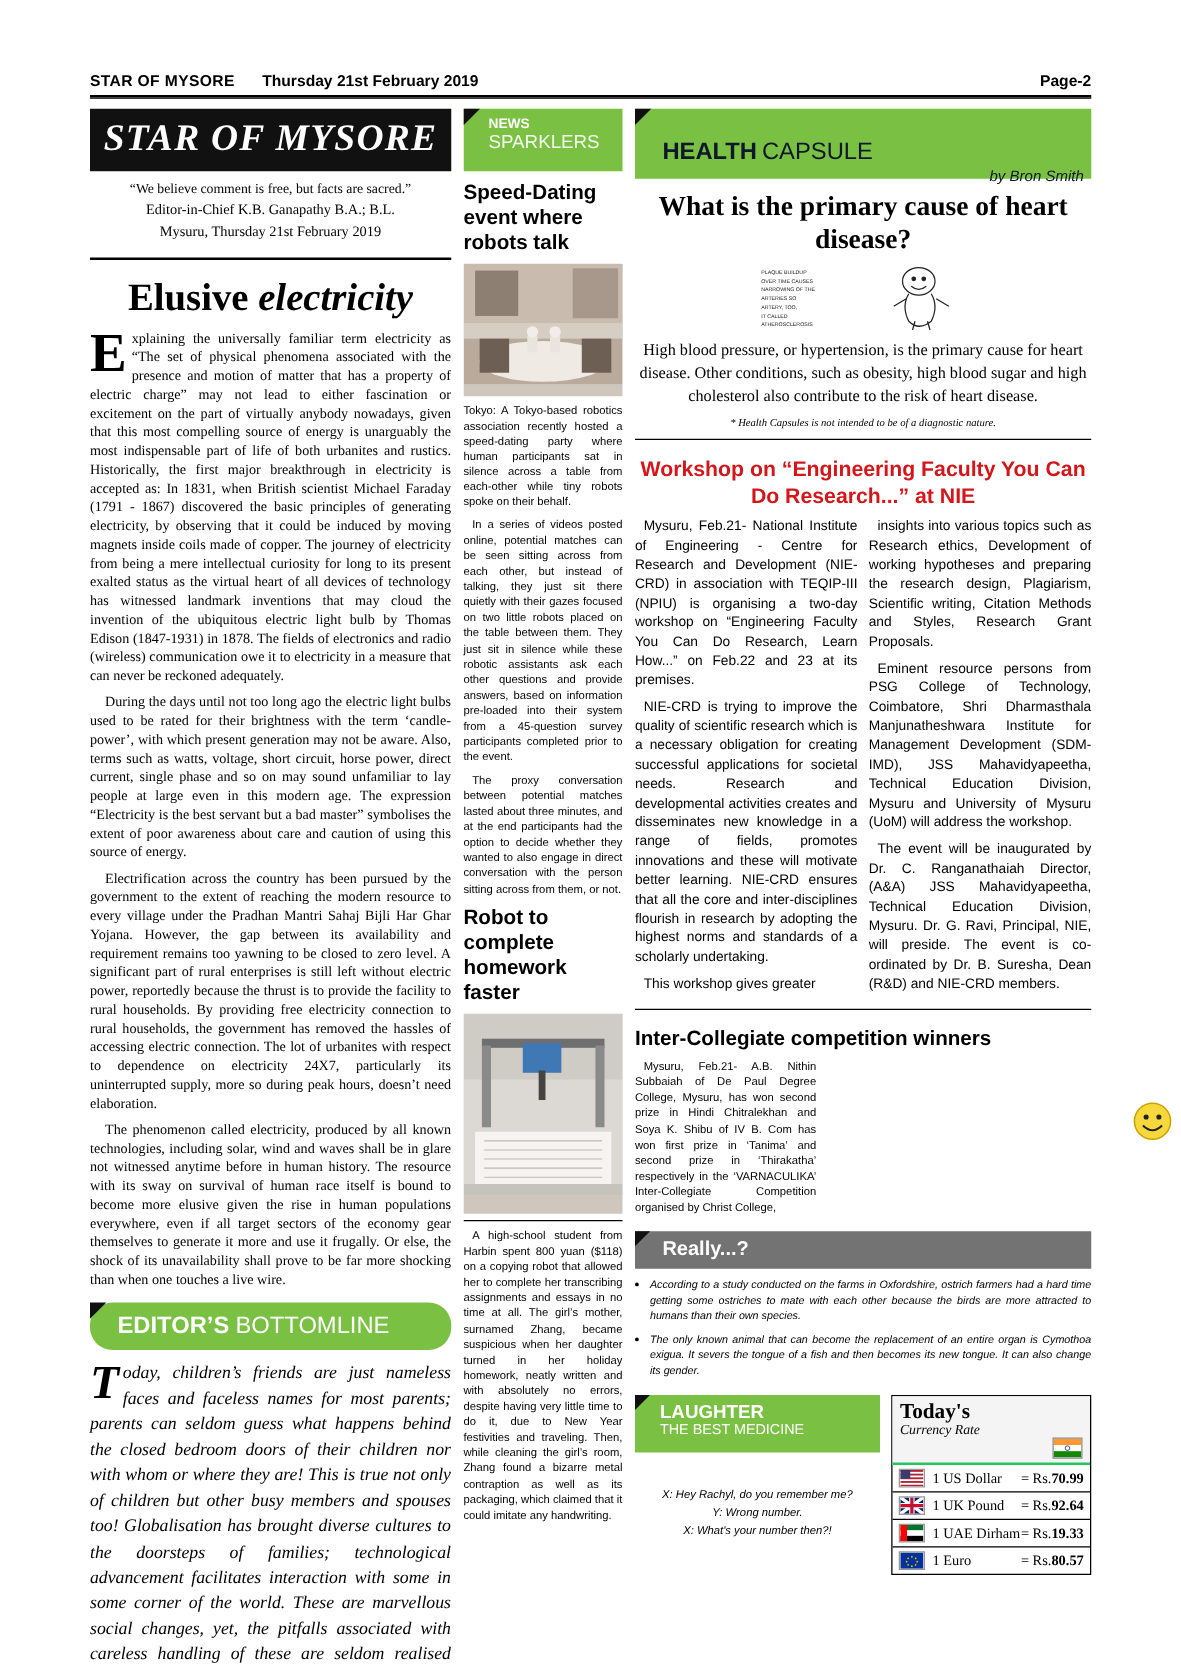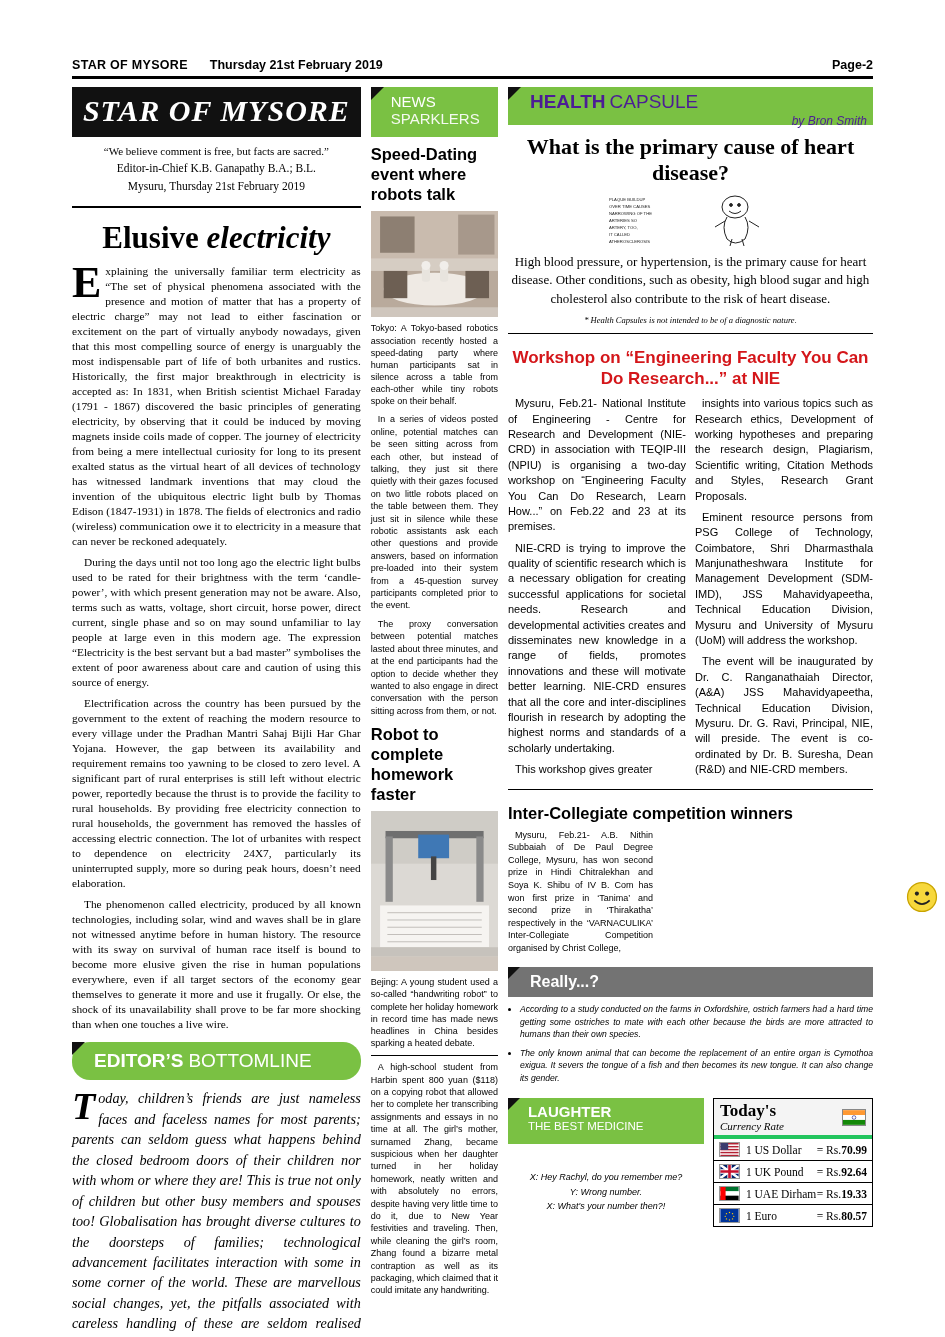--- a/index.html
+++ b/index.html
@@ -80,37 +80,37 @@
   }
   .editors-body .big {
     float:left; font-size:38px; line-height:30px; font-weight:bold;
     font-style:italic; padding:3px 3px 0 0;
   }
 
   
   .spark-flag { background:#7ac143; color:#fff; height:50px; padding:6px 0 0 20px; position:relative;}
   .spark-flag .corner { position:absolute; left:0; top:0; width:0;height:0;
      border-left:13px solid #111; border-bottom:13px solid transparent;}
-  .spark-flag .l1 { font-family:"Liberation Sans",sans-serif; font-weight:normal; font-size:15px;}
+  .spark-flag .l1 { font-family:"Liberation Sans",sans-serif; font-weight:bold; font-size:11px;}
   .spark-flag .l2 { font-family:"Liberation Sans",sans-serif; font-size:15px; opacity:.92;}
 
   .sub-head {
     font-family:"Liberation Sans", sans-serif; font-weight:bold;
     font-size:16.5px; line-height:1.2; margin:8px 0 7px 0;
   }
   .photo { width:100%; background:#cfc6bd; position:relative; overflow:hidden;}
   .cap { font-family:"Liberation Sans",sans-serif; font-size:9px; line-height:1.35;
          text-align:justify; margin:5px 0 6px 0;}
   .narrow-txt { font-family:"Liberation Sans",sans-serif; font-size:9px; line-height:1.38;
          text-align:justify;}
   .narrow-txt p { margin:0 0 6px 0; text-indent:7px;}
   .rule-thin { border-top:1px solid #000; margin:5px 0; }
 
   
-  .health-flag { background:#7ac143; color:#4c1d95; height:38px; position:relative; padding:4px 0 0 22px;}
+  .health-flag { background:#7ac143; color:#0f172a; height:56px; position:relative; padding:24px 0 0 22px;}
   .health-flag .corner{position:absolute;left:0;top:0;width:0;height:0;
      border-left:13px solid #111;border-bottom:13px solid transparent;}
   .health-flag .b{font-family:"Liberation Sans",sans-serif;font-weight:bold;font-size:19px;}
   .health-flag .l{font-family:"Liberation Sans",sans-serif;font-size:19px;}
   .health-flag .by{font-family:"Liberation Sans",sans-serif;font-size:12px;font-style:italic;
      text-align:right;padding-right:6px;margin-top:1px;}
 
   .q-head { text-align:center; font-weight:bold; font-size:22px; line-height:1.16; margin:9px 0 4px 0;}
   .hp-txt { text-align:center; font-size:13px; line-height:1.42; margin-top:6px;}
   .hp-note { text-align:center; font-size:8.5px; font-style:italic; margin-top:7px;}
@@ -146,22 +146,22 @@
   .laugh { width:196px; }
   .laugh-flag { background:#7ac143; color:#fff; height:46px; position:relative; padding:5px 0 0 20px;}
   .laugh-flag .corner{position:absolute;left:0;top:0;width:0;height:0;
      border-left:12px solid #111;border-bottom:12px solid transparent;}
   .laugh-flag .b{font-family:"Liberation Sans",sans-serif;font-weight:bold;font-size:15px;}
   .laugh-flag .l{font-family:"Liberation Sans",sans-serif;font-size:11.5px;}
   .joke { font-family:"Liberation Sans",sans-serif; font-size:9px; font-style:italic;
           line-height:1.6; text-align:center; margin-top:26px;}
 
   .curr { flex:1; border:1px solid #000; }
-  .curr-head { display:flex; align-items:center; background:#f4f4f4; border-bottom:4px solid #22c55e;
-               padding:3px 6px; }
+  .curr-head { display:flex; align-items:flex-start; background:#f4f4f4; border-bottom:2px solid #22c55e;
+               padding:3px 6px;flex-direction:column; }
   .curr-head .t { font-weight:bold; font-size:17px; line-height:1.05;}
   .curr-head .s { font-style:italic; font-size:11px;}
   .flagico { width:24px; height:17px; margin-left:auto; border:1px solid #888;}
   .crow { display:flex; align-items:center; border-bottom:1px solid #000; padding:3px 5px; font-size:11.5px;}
   .crow:last-child { border-bottom:none; }
   .crow .fl { width:21px; height:15px; margin-right:6px; border:1px solid #999; flex:0 0 auto;}
   .crow .nm { flex:1; }
   .crow .vl { font-weight:normal; }
   .crow .vl b { font-weight:bold; }
 
@@ -259,21 +259,20 @@
           <g stroke="#bdbab5" stroke-width="1">
             <line x1="18" y1="112" x2="122" y2="112"></line>
             <line x1="18" y1="120" x2="122" y2="120"></line>
             <line x1="18" y1="128" x2="122" y2="128"></line>
             <line x1="18" y1="136" x2="122" y2="136"></line>
             <line x1="18" y1="144" x2="122" y2="144"></line>
           </g>
           <rect x="0" y="150" width="140" height="10" fill="#c6c2bc"></rect>
         </svg>
       </div>
-      <div class="cap">Bejing: A young student used a so-called “handwriting robot” to complete her holiday homework in record time has made news headlines in China besides sparking a heated debate.</div>
       <div class="rule-thin"></div>
       <div class="narrow-txt">
         <p>A high-school student from Harbin spent 800 yuan ($118) on a copying robot that allowed her to complete her transcribing assignments and essays in no time at all. The girl’s mother, surnamed Zhang, became suspicious when her daughter turned in her holiday homework, neatly written and with absolutely no errors, despite having very little time to do it, due to New Year festivities and traveling. Then, while cleaning the girl’s room, Zhang found a bizarre metal contraption as well as its packaging, which claimed that it could imitate any handwriting.</p>
       </div>
     </div>
 
     <div class="colC">
 
       <div class="health-flag">
         <span class="corner"></span>

